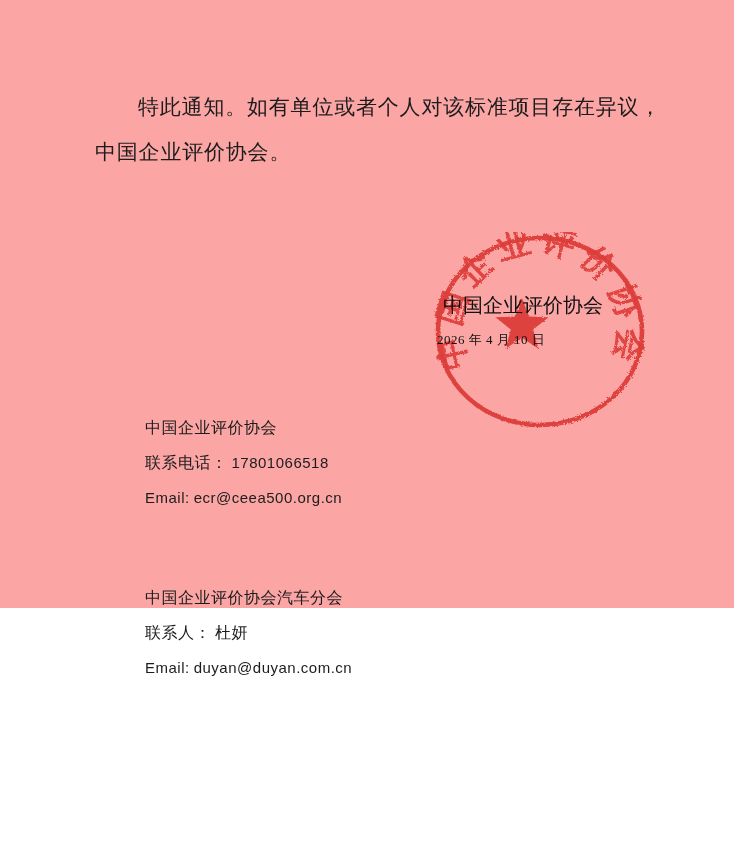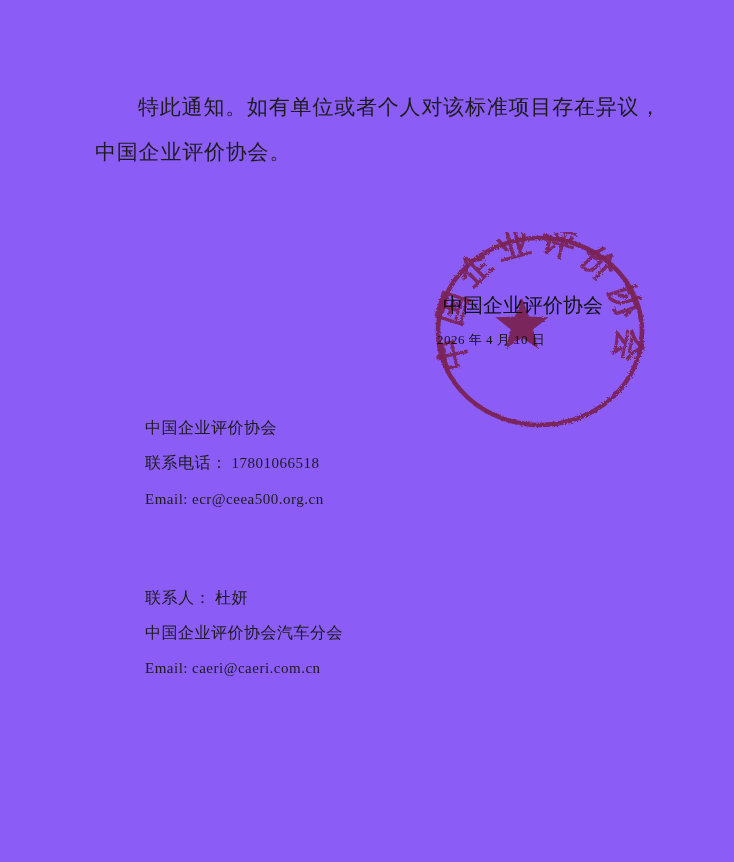--- a/index.html
+++ b/index.html
@@ -3,21 +3,21 @@
 <meta charset="utf-8">
 <style>
   * { margin: 0; padding: 0; box-sizing: border-box; }
   html, body {
     width: 734px; height: 862px;
     background: #ffffff;
     overflow: hidden;
     font-family: "Liberation Serif", "DejaVu Serif", serif;
     color: #1c1c1c;
   }
-  .page { position: relative; width: 734px; height: 862px; background: #8b5cf6; }
+  .page { position: relative; width: 734px; height: 608px; background: #fca5a5; }
 
   
   .notice {
     position: absolute; left: 95px; top: 85px; width: 556px;
     font-size: 21px; line-height: 45px; letter-spacing: 0.8px;
     color: #1c1c1c;
   }
   .notice .line { white-space: nowrap; }
   .notice .line.indent { padding-left: 43px; }
 
@@ -51,21 +51,21 @@
   
   .contact {
     position: absolute; left: 145px;
     font-size: 16px; line-height: 35px; letter-spacing: 0.5px;
     color: #1c1c1c;
   }
   .contact.block-1 { top: 410px; }
   .contact.block-2 { top: 580px; }
   .contact .row { white-space: nowrap; }
   .latin {
-    font-family: Liberation Serif, serif;
+    font-family: Liberation Sans, sans-serif;
     font-size: 15px;
   }
   .label { margin-right: 4px; }
   .label.latin { margin-right: 4px; }
 </style>
 </head>
 <body>
 
 <div class="page">
 
@@ -100,22 +100,22 @@
     <div class="row">中国企业评价协会</div>
     <div class="row">
       <span class="label">联系电话：</span><span class="latin">17801066518</span>
     </div>
     <div class="row">
       <span class="label latin">Email:</span><span class="latin">ecr@ceea500.org.cn</span>
     </div>
   </div>
 
   <div class="contact block-2">
+    <div class="row">中国企业评价协会汽车分会</div>
     <div class="row">
       <span class="label">联系人：</span><span>杜妍</span>
     </div>
-    <div class="row">中国企业评价协会汽车分会</div>
     <div class="row">
-      <span class="label latin">Email:</span><span class="latin">caeri@caeri.com.cn</span>
+      <span class="label latin">Email:</span><span class="latin">duyan@duyan.com.cn</span>
     </div>
   </div>
 
 </div>
 
 </body></html>

